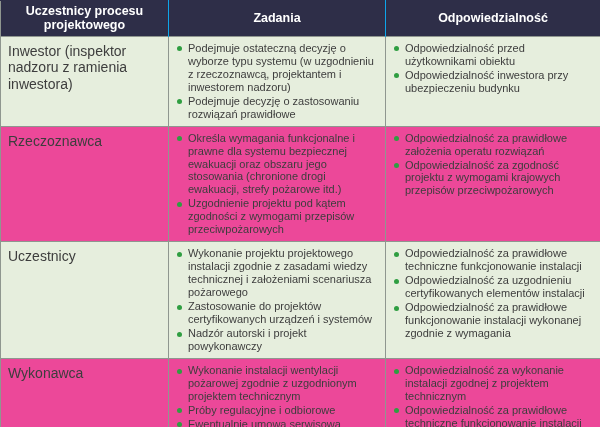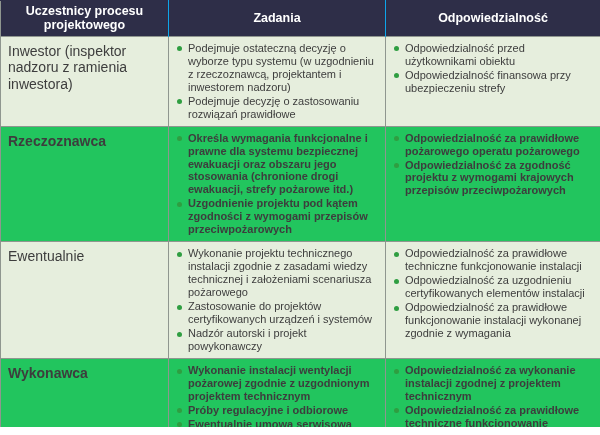--- a/index.html
+++ b/index.html
@@ -44,21 +44,21 @@
 
   td {
     vertical-align: top;
     padding: 5px 7px 4px 7px;
     font-size: 11px;
     line-height: 1.18;
     border: 1px solid #8f968f;
   }
 
   tr.row-light td { background: #e6eedd; }
-  tr.row-green td { background: #22c55e; font-weight: bold; }
+  tr.row-green td { background: #ec4899; }
 
   td.participant {
     font-size: 14px;
     padding-top: 6px;
   }
 
   ul.bullets {
     margin: 0;
     padding: 0;
     list-style: none;
@@ -104,46 +104,46 @@
         <td class="participant" style="height:75px;">Inwestor (inspektor nadzoru z ramienia inwestora)</td>
         <td>
           <ul class="bullets">
             <li>Podejmuje ostateczną decyzję o wyborze typu systemu (w uzgodnieniu z rzeczoznawcą, projektantem i inwestorem nadzoru)</li>
             <li>Podejmuje decyzję o zastosowaniu rozwiązań prawidłowe</li>
           </ul>
         </td>
         <td>
           <ul class="bullets">
             <li>Odpowiedzialność przed użytkownikami obiektu</li>
-            <li>Odpowiedzialność finansowa przy ubezpieczeniu strefy</li>
+            <li>Odpowiedzialność inwestora przy ubezpieczeniu budynku</li>
           </ul>
         </td>
       </tr>
 
       <tr class="row-green">
         <td class="participant" style="height:93px;">Rzeczoznawca</td>
         <td>
           <ul class="bullets">
             <li>Określa wymagania funkcjonalne i prawne dla systemu bezpiecznej ewakuacji oraz obszaru jego stosowania (chronione drogi ewakuacji, strefy pożarowe itd.)</li>
             <li>Uzgodnienie projektu pod kątem zgodności z wymogami przepisów przeciwpożarowych</li>
           </ul>
         </td>
         <td>
           <ul class="bullets">
-            <li>Odpowiedzialność za prawidłowe pożarowego operatu pożarowego</li>
+            <li>Odpowiedzialność za prawidłowe założenia operatu rozwiązań</li>
             <li>Odpowiedzialność za zgodność projektu z wymogami krajowych przepisów przeciwpożarowych</li>
           </ul>
         </td>
       </tr>
 
       <tr class="row-light">
-        <td class="participant" style="height:90px;">Ewentualnie</td>
+        <td class="participant" style="height:90px;">Uczestnicy</td>
         <td>
           <ul class="bullets">
-            <li>Wykonanie projektu technicznego instalacji zgodnie z zasadami wiedzy technicznej i założeniami scenariusza pożarowego</li>
+            <li>Wykonanie projektu projektowego instalacji zgodnie z zasadami wiedzy technicznej i założeniami scenariusza pożarowego</li>
             <li>Zastosowanie do projektów certyfikowanych urządzeń i systemów</li>
             <li>Nadzór autorski i projekt powykonawczy</li>
           </ul>
         </td>
         <td>
           <ul class="bullets">
             <li>Odpowiedzialność za prawidłowe techniczne funkcjonowanie instalacji</li>
             <li>Odpowiedzialność za uzgodnieniu certyfikowanych elementów instalacji</li>
             <li>Odpowiedzialność za prawidłowe funkcjonowanie instalacji wykonanej zgodnie z wymagania</li>
           </ul>

